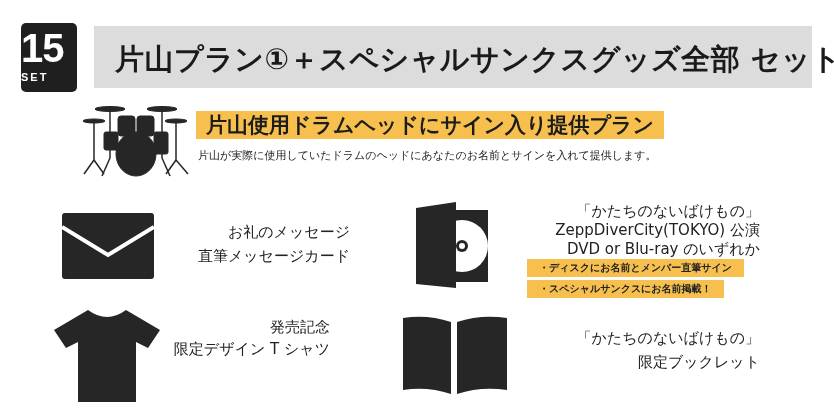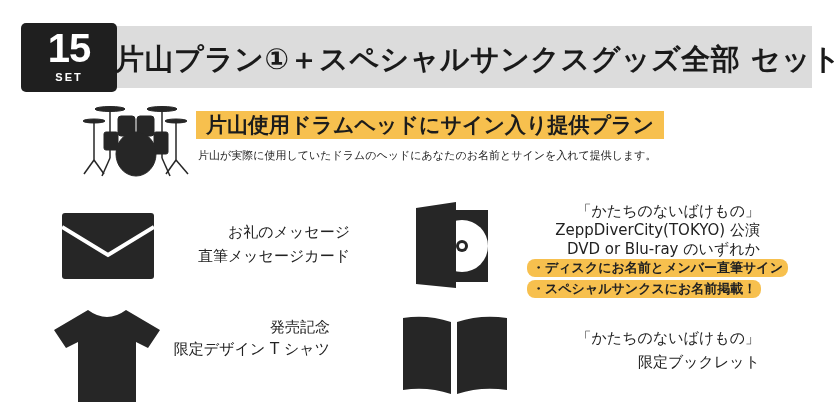--- a/index.html
+++ b/index.html
@@ -1,34 +1,34 @@
 <!DOCTYPE html>
 <html><head>
 <meta charset="utf-8">
 <style>
   html, body { margin:0; padding:0; background:#ffffff; }
   body { width:834px; height:418px; position:relative; overflow:hidden;
          font-family:"DejaVu Sans","Liberation Sans",sans-serif; color:#222; }
   .header-bar { position:absolute; left:94px; top:26px; width:718px; height:62px; background:#dcdcdc; }
-  .badge { position:absolute; left:21px; top:23px; width:96px; height:69px; background:#1f1f1f;
-           border-radius:5px; color:#fff; text-align:center; }
+  .badge { position:absolute; left:21px; top:23px; width:56px; height:69px; background:#1f1f1f;
+           border-radius:5px; color:#fff; text-align:left; }
   .badge-num { display:block; font-family:"Liberation Sans",sans-serif; font-size:40px; font-weight:bold;
                line-height:40px; margin-top:5px; letter-spacing:-1px; }
   .badge-set { display:block; font-family:"Liberation Sans",sans-serif; font-size:11px; font-weight:bold;
                letter-spacing:2px; line-height:16px; margin-top:1px; }
   .header-title { position:absolute; left:115px; top:40px; font-size:29px; font-weight:bold; color:#1a1a1a;
                   white-space:nowrap; letter-spacing:0.5px; }
   .drum-icon { position:absolute; left:80px; top:98px; width:112px; height:82px; }
   .plan-title { position:absolute; left:196px; top:111px; height:28px; padding:0 10px 0 10px;
                 background:#f7c04e; font-size:21px; font-weight:bold; line-height:28px; color:#1c1c1c; white-space:nowrap; }
   .plan-desc { position:absolute; left:198px; top:148px; font-size:11px; color:#222; white-space:nowrap; }
   .item-icon { position:absolute; }
   .item-text { position:absolute; text-align:right; font-size:15px; line-height:22px; color:#222; white-space:nowrap; }
-  .highlight { display:inline-block; background:#f7c04e; padding:0 5px; font-size:13px; font-weight:bold;
-               line-height:18px; color:#222; margin-top:3px; white-space:nowrap;border-radius:8px; }
+  .highlight { display:inline-block; background:#f7c04e; padding:0 12px; font-size:10px; font-weight:bold;
+               line-height:18px; color:#222; margin-top:3px; white-space:nowrap; }
   .hl-wrap { position:absolute; left:527px; }
 </style>
 </head>
 <body>
 
 <div class="header-bar"></div>
 <div class="badge">
   <span class="badge-num">15</span>
   <span class="badge-set">SET</span>
 </div>

